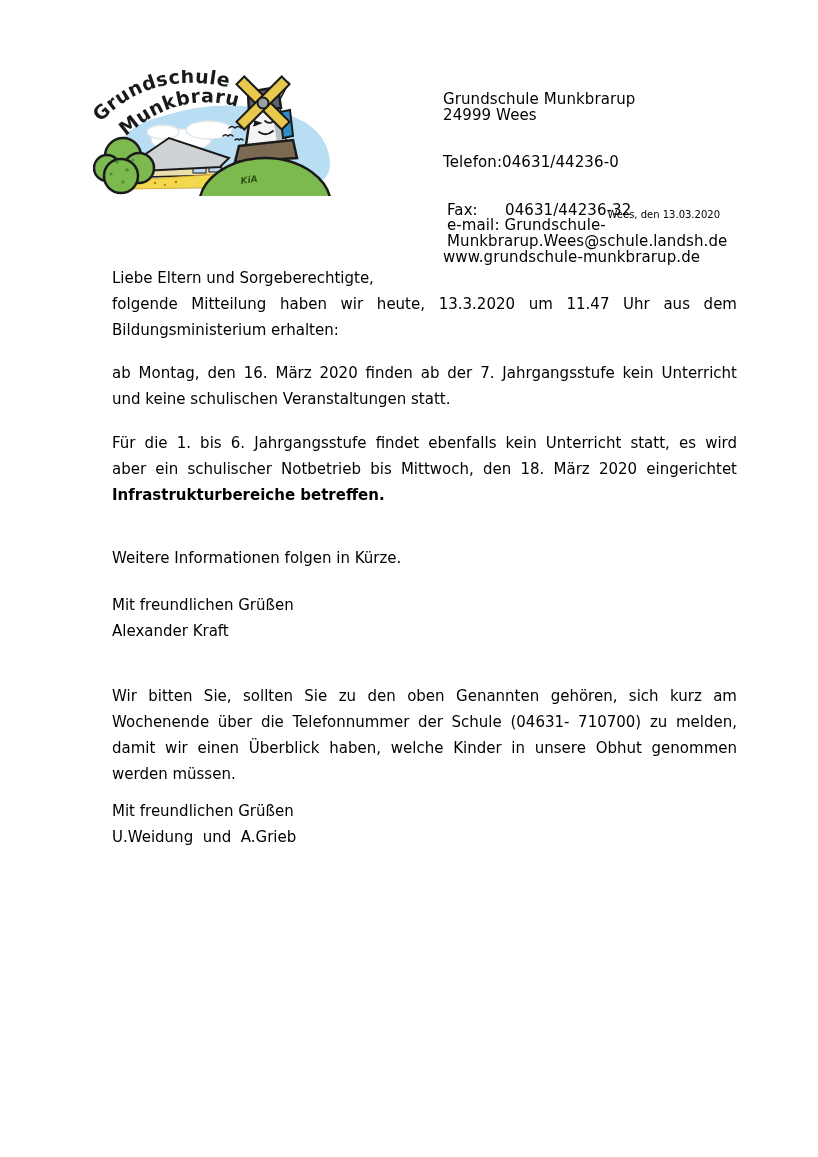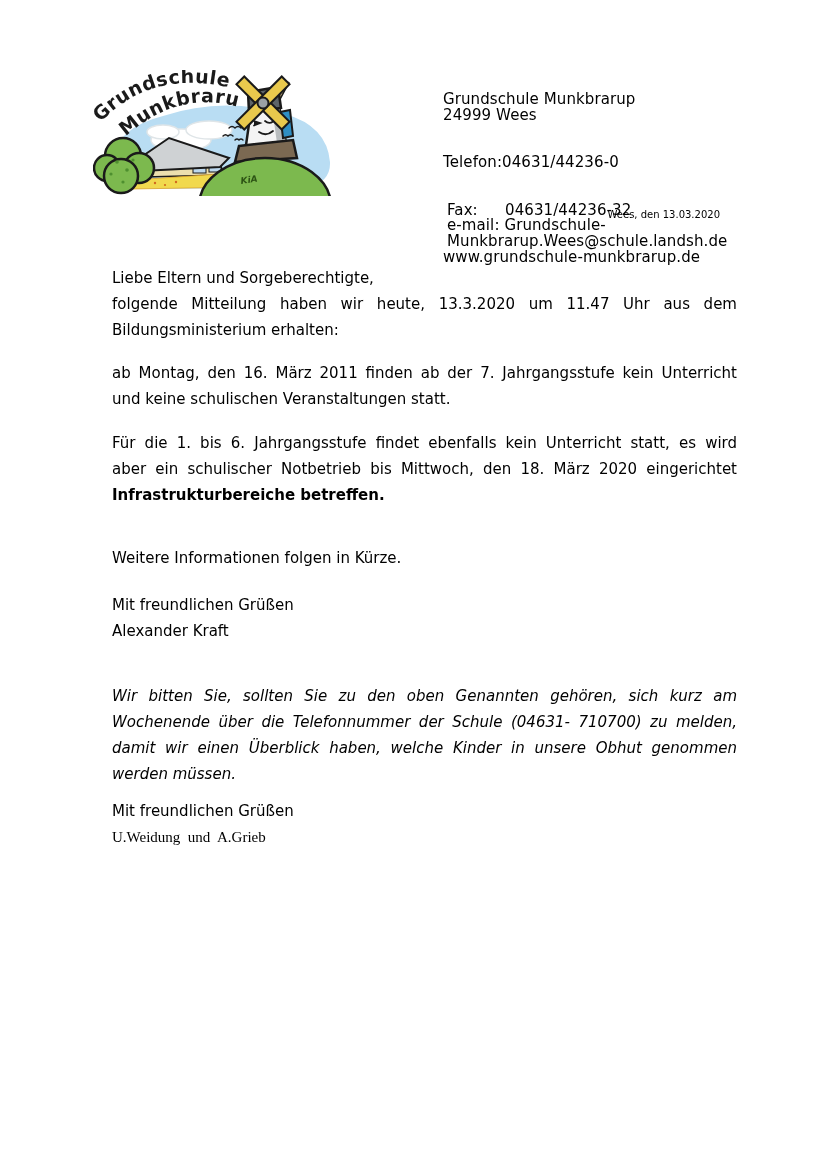--- a/index.html
+++ b/index.html
@@ -16,24 +16,24 @@
   .sender{position:absolute;left:443px;top:92px;font-size:15px;line-height:15.6px;letter-spacing:.1px;}
   .sender .lbl{display:inline-block;min-width:58px;margin-top:32px;}
   .sender .indent{padding-left:4px;}
 
   .dateline{position:absolute;top:207px;right:98px;font-size:10px;line-height:16px;}
 
   .para{position:absolute;left:112px;width:625px;font-size:15px;line-height:26px;}
   .line{white-space:normal;}
   .j{text-align:justify;text-align-last:justify;}
   .b{font-weight:bold;}
-  .prewrap{white-space:pre-wrap;font-family:Liberation Serif, serif;}
+  .prewrap{white-space:pre-wrap;}
 
   .p1{top:265px;} .p2{top:360px;} .p3{top:430px;} .p4{top:545px;}
-  .p5{top:592px;} .p6{top:683px;font-style:italic;} .p7{top:798px;}
+  .p5{top:592px;} .p6{top:683px;} .p7{top:798px;}
 </style>
 </head>
 <body>
 
 <div class="page">
 
   <div class="logo">
     <svg viewBox="0 0 240 126">
       <defs>
         <path id="arc1" d="M 6,54 Q 58,-2 138,18" fill="none"></path>
@@ -130,21 +130,21 @@
 
   <div class="dateline">Wees, den 13.03.2020</div>
 
   <div class="para p1">
     <div class="line">Liebe Eltern und Sorgeberechtigte,</div>
     <div class="line j">folgende Mitteilung haben wir heute, 13.3.2020 um 11.47 Uhr aus dem</div>
     <div class="line">Bildungsministerium erhalten:</div>
   </div>
 
   <div class="para p2">
-    <div class="line j">ab Montag, den 16. März 2011 finden ab der 7. Jahrgangsstufe kein Unterricht</div>
+    <div class="line j">ab Montag, den 16. März 2020 finden ab der 7. Jahrgangsstufe kein Unterricht</div>
     <div class="line">und keine schulischen Veranstaltungen statt.</div>
   </div>
 
   <div class="para p3">
     <div class="line j">Für die 1. bis 6. Jahrgangsstufe findet ebenfalls kein Unterricht statt, es wird</div>
     <div class="line j">aber ein schulischer Notbetrieb bis Mittwoch, den 18. März 2020 eingerichtet</div>
     <div class="line b">Infrastrukturbereiche betreffen.</div>
   </div>
 
   <div class="para p4">

